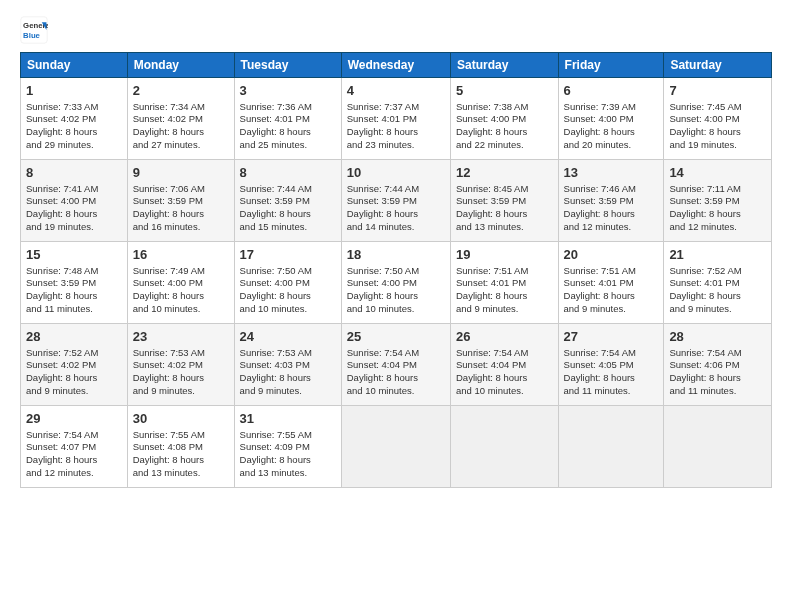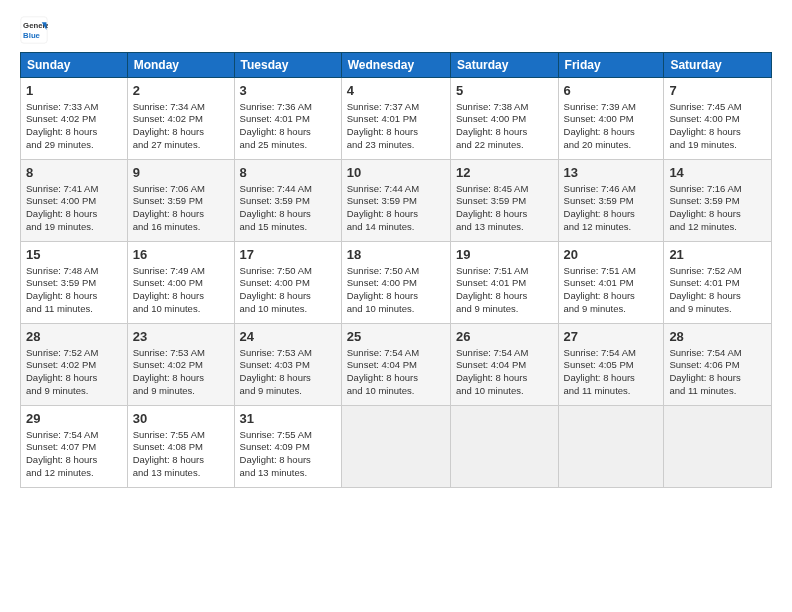--- a/index.html
+++ b/index.html
@@ -137,21 +137,21 @@
           <td><span class="day-num">6</span><span>Sunrise: 7:39 AM</span><br><span>Sunset: 4:00 PM</span><br><span>Daylight: 8 hours</span><br><span>and 20 minutes.</span></td>
           <td><span class="day-num">7</span><span>Sunrise: 7:45 AM</span><br><span>Sunset: 4:00 PM</span><br><span>Daylight: 8 hours</span><br><span>and 19 minutes.</span></td>
         </tr>
         <tr>
           <td><span class="day-num">8</span><span>Sunrise: 7:41 AM</span><br><span>Sunset: 4:00 PM</span><br><span>Daylight: 8 hours</span><br><span>and 19 minutes.</span></td>
           <td><span class="day-num">9</span><span>Sunrise: 7:06 AM</span><br><span>Sunset: 3:59 PM</span><br><span>Daylight: 8 hours</span><br><span>and 16 minutes.</span></td>
           <td><span class="day-num">8</span><span>Sunrise: 7:44 AM</span><br><span>Sunset: 3:59 PM</span><br><span>Daylight: 8 hours</span><br><span>and 15 minutes.</span></td>
           <td><span class="day-num">10</span><span>Sunrise: 7:44 AM</span><br><span>Sunset: 3:59 PM</span><br><span>Daylight: 8 hours</span><br><span>and 14 minutes.</span></td>
           <td><span class="day-num">12</span><span>Sunrise: 8:45 AM</span><br><span>Sunset: 3:59 PM</span><br><span>Daylight: 8 hours</span><br><span>and 13 minutes.</span></td>
           <td><span class="day-num">13</span><span>Sunrise: 7:46 AM</span><br><span>Sunset: 3:59 PM</span><br><span>Daylight: 8 hours</span><br><span>and 12 minutes.</span></td>
-          <td><span class="day-num">14</span><span>Sunrise: 7:16 AM</span><br><span>Sunset: 3:59 PM</span><br><span>Daylight: 8 hours</span><br><span>and 12 minutes.</span></td>
+          <td><span class="day-num">14</span><span>Sunrise: 7:11 AM</span><br><span>Sunset: 3:59 PM</span><br><span>Daylight: 8 hours</span><br><span>and 12 minutes.</span></td>
         </tr>
         <tr>
           <td><span class="day-num">15</span><span>Sunrise: 7:48 AM</span><br><span>Sunset: 3:59 PM</span><br><span>Daylight: 8 hours</span><br><span>and 11 minutes.</span></td>
           <td><span class="day-num">16</span><span>Sunrise: 7:49 AM</span><br><span>Sunset: 4:00 PM</span><br><span>Daylight: 8 hours</span><br><span>and 10 minutes.</span></td>
           <td><span class="day-num">17</span><span>Sunrise: 7:50 AM</span><br><span>Sunset: 4:00 PM</span><br><span>Daylight: 8 hours</span><br><span>and 10 minutes.</span></td>
           <td><span class="day-num">18</span><span>Sunrise: 7:50 AM</span><br><span>Sunset: 4:00 PM</span><br><span>Daylight: 8 hours</span><br><span>and 10 minutes.</span></td>
           <td><span class="day-num">19</span><span>Sunrise: 7:51 AM</span><br><span>Sunset: 4:01 PM</span><br><span>Daylight: 8 hours</span><br><span>and 9 minutes.</span></td>
           <td><span class="day-num">20</span><span>Sunrise: 7:51 AM</span><br><span>Sunset: 4:01 PM</span><br><span>Daylight: 8 hours</span><br><span>and 9 minutes.</span></td>
           <td><span class="day-num">21</span><span>Sunrise: 7:52 AM</span><br><span>Sunset: 4:01 PM</span><br><span>Daylight: 8 hours</span><br><span>and 9 minutes.</span></td>
         </tr>

